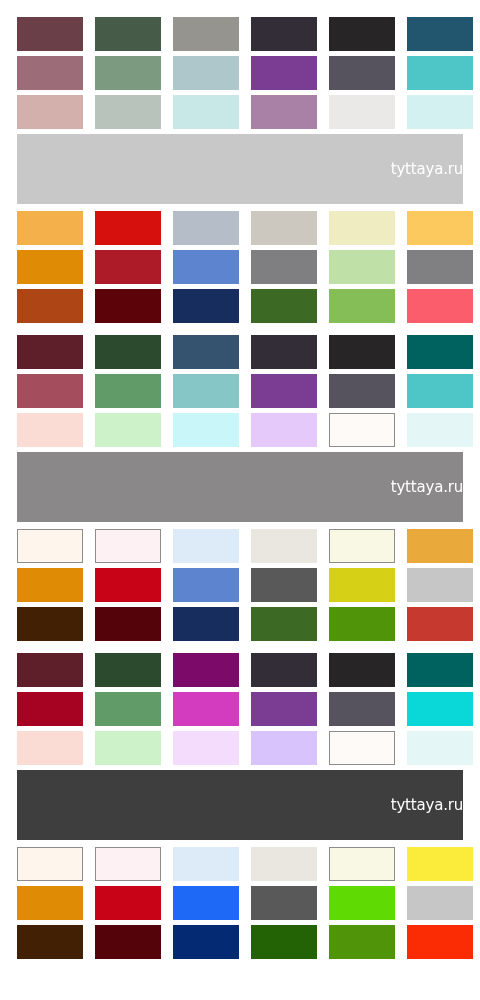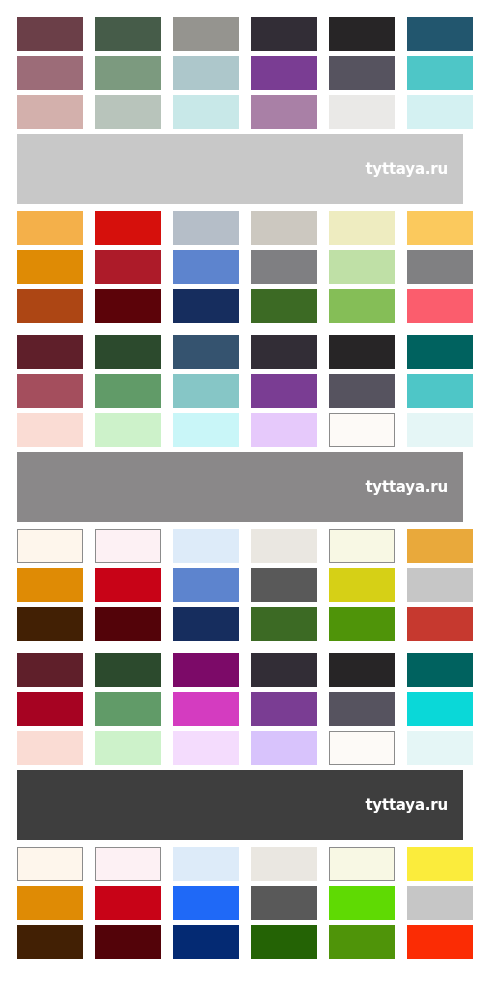--- a/index.html
+++ b/index.html
@@ -59,24 +59,24 @@
     box-sizing: border-box;
     position: relative;
     display: flex;
     align-items: center;
     justify-content: flex-end;
   }
 
   .watermark-text {
     color: #ffffff;
     font-family: "DejaVu Sans", sans-serif;
-    font-weight: bold;
+    font-weight: normal;
     font-size: 15px;
     letter-spacing: -0.2px;
-    padding-right: 15px;
+    padding-right: 0;
     line-height: 1;
     user-select: none;
   }
 
   .section-gap {
     height: 12px;
     width: 480px;
   }
 
   .top-gap {

